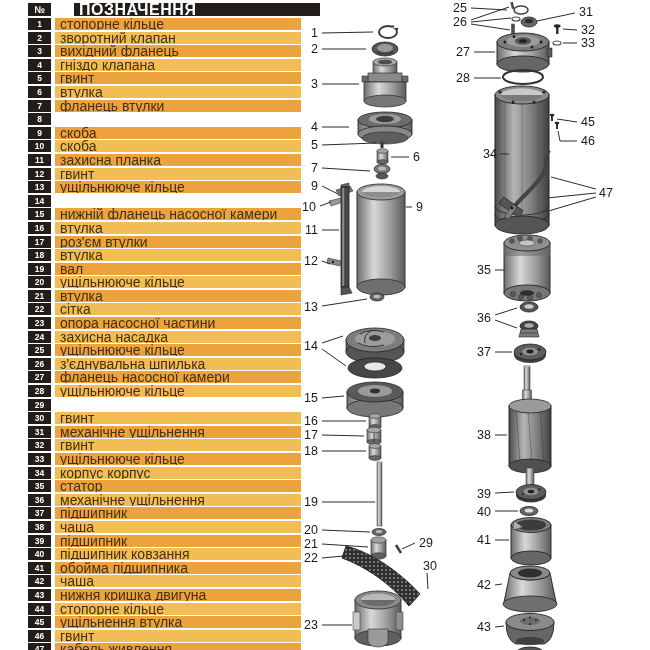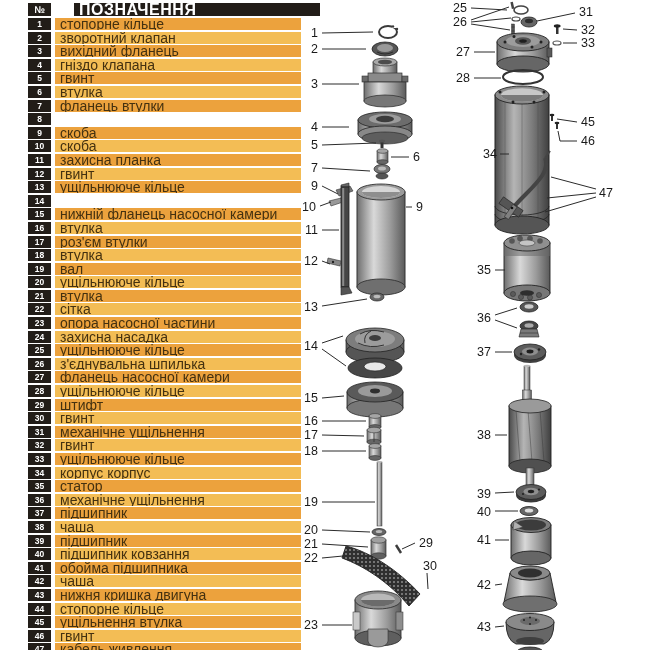--- a/index.html
+++ b/index.html
@@ -177,21 +177,20 @@
     <div class="cell-label">фланець насосної камери</div>
   </div>
 
   <div class="trow even">
     <div class="cell-num">28</div>
     <div class="cell-label">ущільнююче кільце</div>
   </div>
 
   <div class="trow odd">
     <div class="cell-num">29</div>
-    <div class="cell-label">штифт</div>
   </div>
 
   <div class="trow even">
     <div class="cell-num">30</div>
     <div class="cell-label">гвинт</div>
   </div>
 
   <div class="trow odd">
     <div class="cell-num">31</div>
     <div class="cell-label">механічне ущільнення</div>

